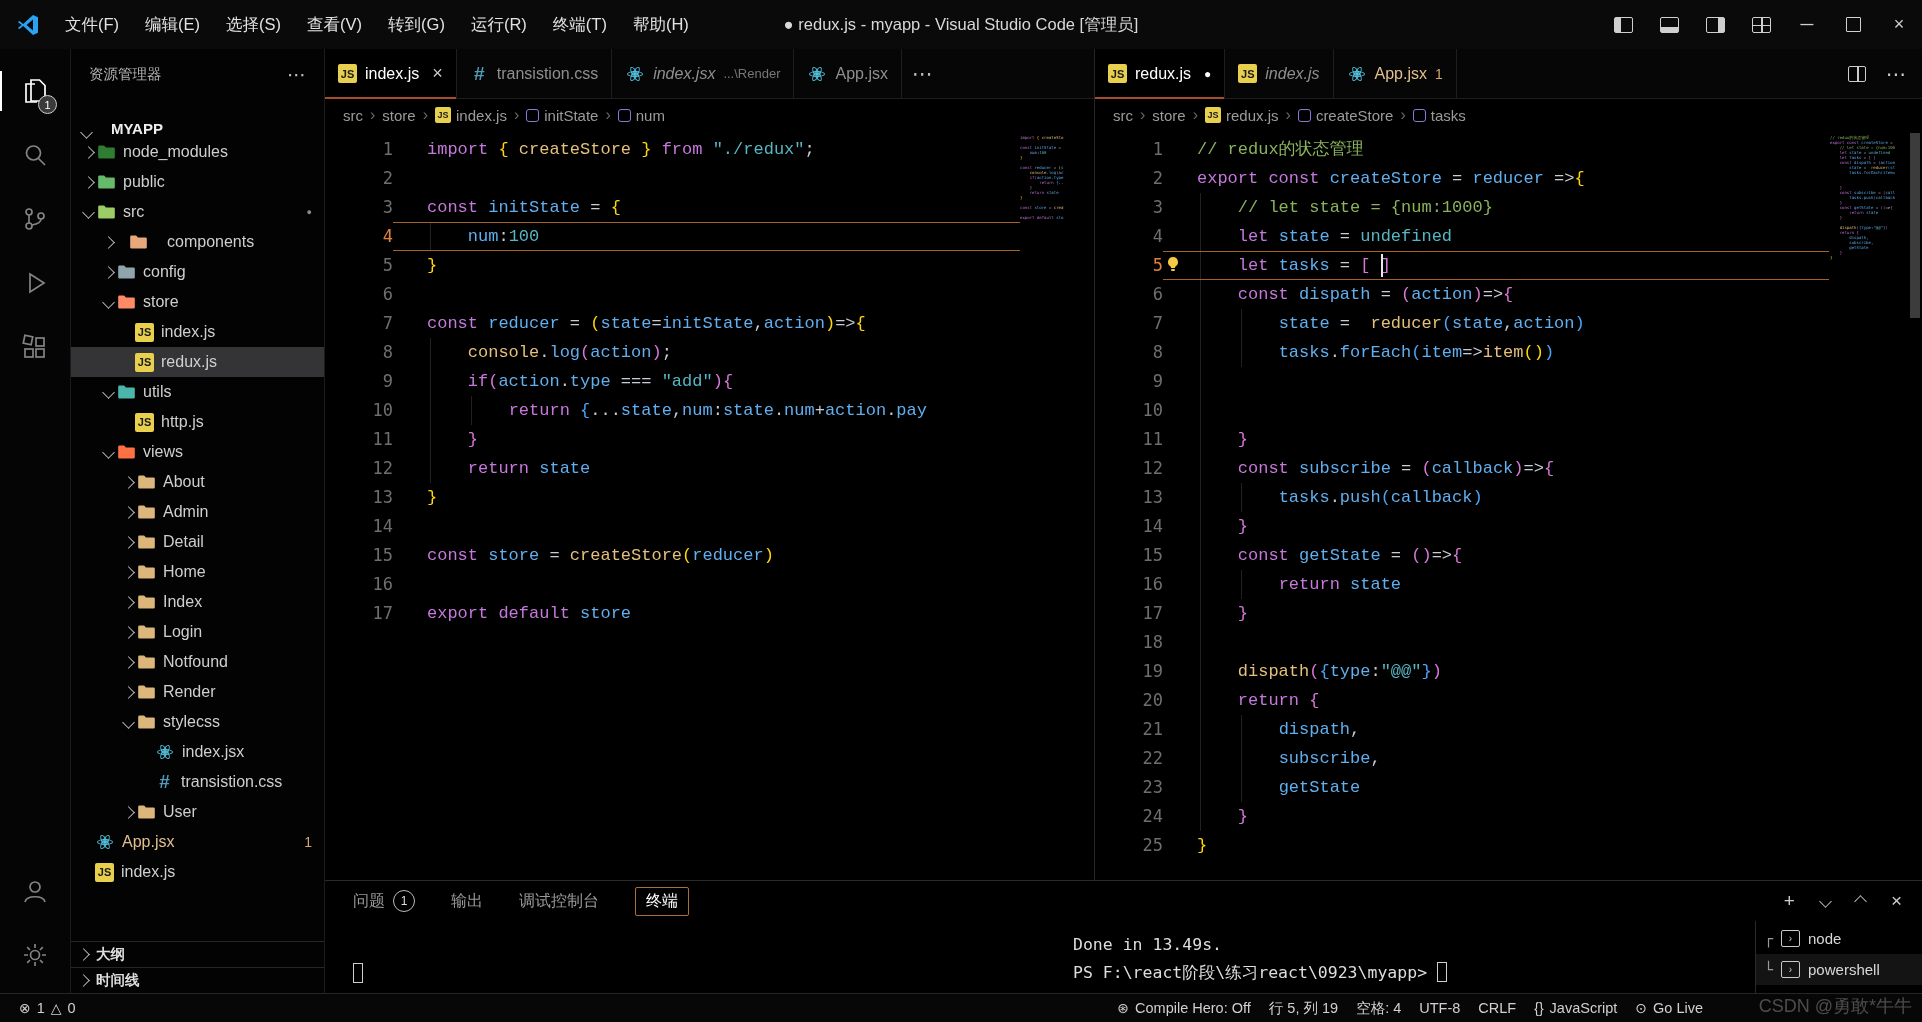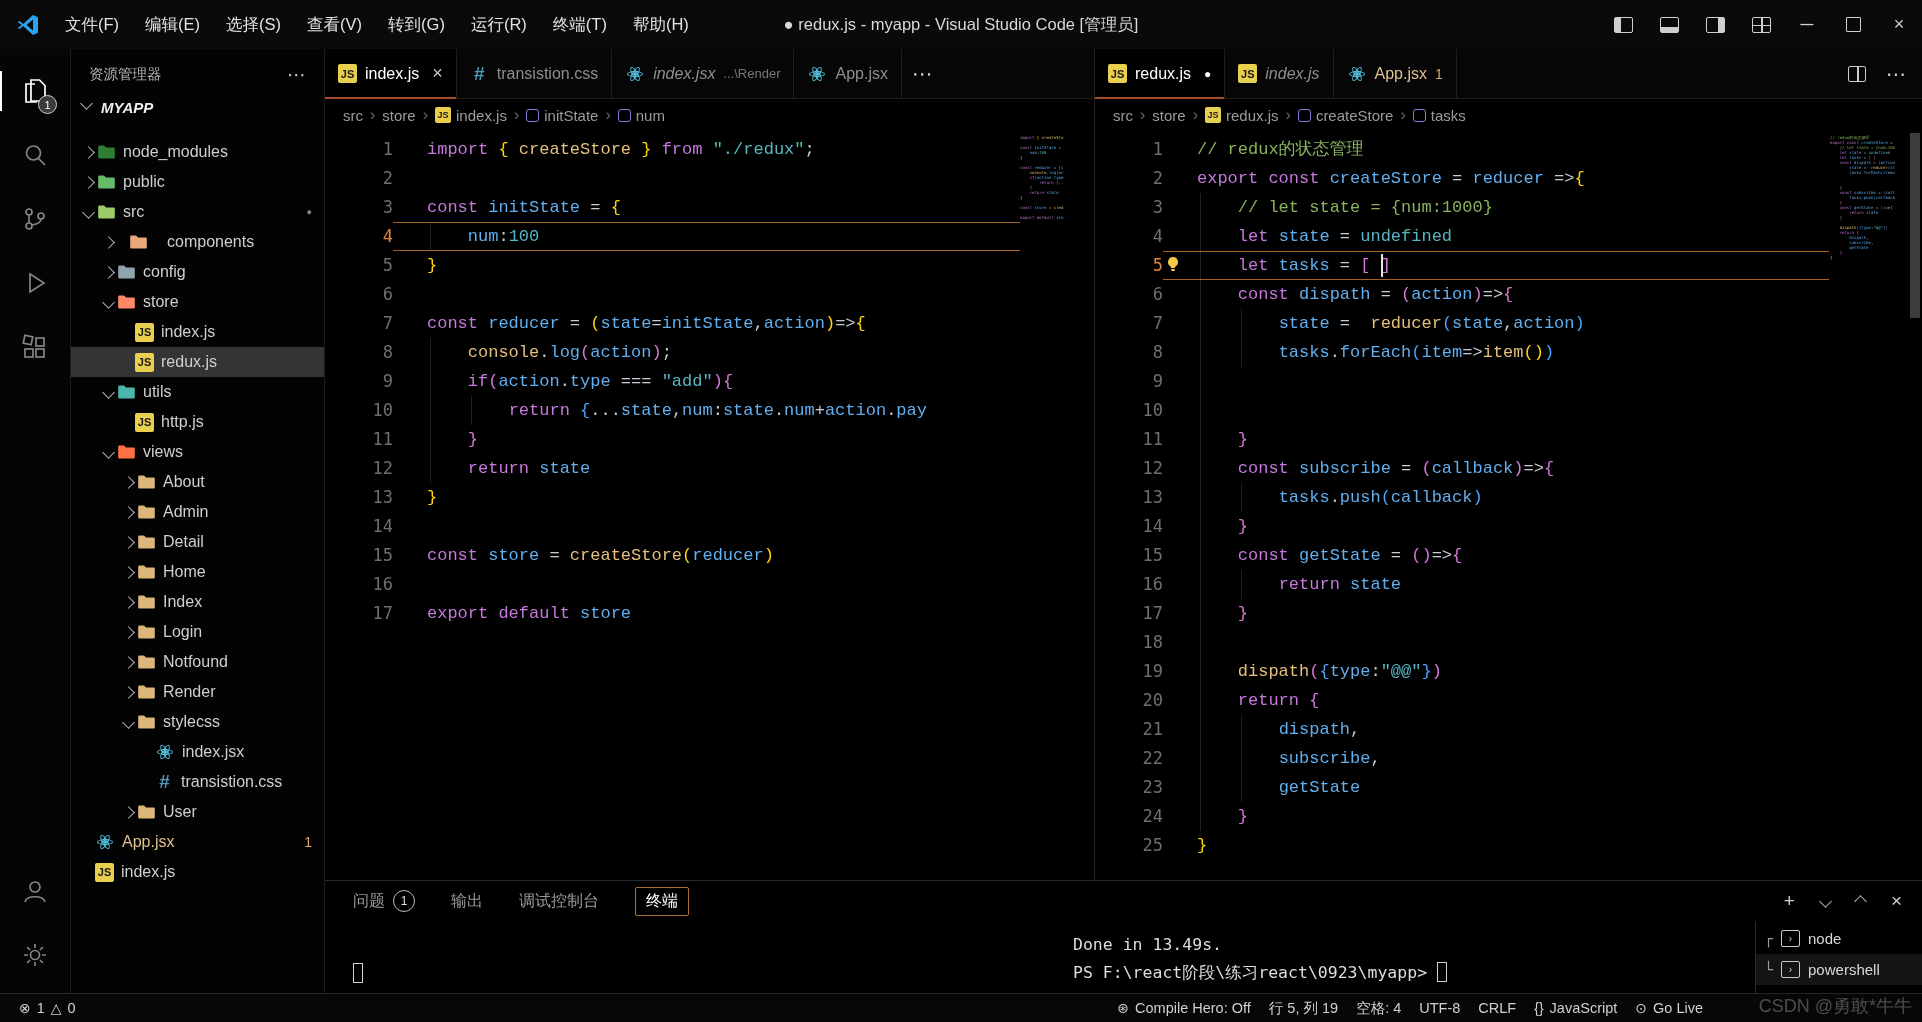--- a/index.html
+++ b/index.html
@@ -31,21 +31,21 @@
   .ab-item{width:70px;height:64px;display:flex;align-items:center;justify-content:center;color:#848484;position:relative;}
   .ab-item.active{color:#fff;}
   .ab-item.active::before{content:"";position:absolute;left:0;top:12px;bottom:12px;width:2px;background:#fff;}
   .ab-badge{position:absolute;right:13px;bottom:9px;min-width:17px;height:17px;border-radius:50%;background:#3a3a3a;
             border:1px solid #cfcfcf;color:#fff;font-size:11px;display:flex;align-items:center;justify-content:center;}
   .ab-bottom{margin-top:auto;display:flex;flex-direction:column;align-items:center;padding-bottom:6px;}
 
   #sidebar{position:absolute;left:71px;top:0;bottom:0;width:254px;background:#030303;border-right:1px solid #1c1c1c;box-sizing:border-box;}
   .sb-header{height:50px;display:flex;align-items:center;padding:0 18px;font-size:14.5px;color:#b3b3b3;}
   .sb-dots{margin-left:auto;font-size:19px;color:#c0c0c0;}
-  .sb-section{height:38px;display:flex;align-items:flex-start;font-weight:bold;font-size:15px;color:#eee;padding-left:6px;gap:6px;font-style:italic;}
+  .sb-section{height:38px;display:flex;align-items:flex-end;font-weight:bold;font-size:15px;color:#eee;padding-left:6px;gap:16px;}
   #tree{position:absolute;top:88px;left:0;right:0;}
   .tree-row{height:30px;display:flex;align-items:center;font-size:16px;color:#cfcfcf;padding-right:12px;box-sizing:border-box;}
   .tree-row.selected{background:#343436;}
   .tree-row .lbl{margin-left:7px;white-space:nowrap;}
   .badge-num{margin-left:auto;color:#d7a66b;font-size:14px;}
   .dotmark{margin-left:auto;color:#8a8a8a;font-size:9px;}
   .chev{width:8px;height:8px;border-right:1.6px solid #b8b8b8;border-bottom:1.6px solid #b8b8b8;display:inline-block;flex:none;}
   .chev.right{transform:rotate(-45deg);}
   .chev.down{transform:rotate(45deg);}
   .chev.up{transform:rotate(-135deg);}
@@ -472,20 +472,30 @@
               <b></b>
             </span>
             <span class="lbl" style="color: rgb(226, 192, 141);">App.jsx</span>
             <span class="badge-num">1</span>
           </div>
           <div class="tree-row" style="padding-left: 24px;">
             <span class="js-ico">JS</span>
             <span class="lbl">index.js</span>
           </div>
         </div>
+      <div id="sb-bottom">
+          <div class="sb-panel">
+            <span class="chev right"></span>
+            <span>大纲</span>
+          </div>
+          <div class="sb-panel">
+            <span class="chev right"></span>
+            <span>时间线</span>
+          </div>
+        </div>
     </div>
 
     <div id="editors">
       <div class="egroup" id="g0">
         <div class="tabbar">
           <div class="tabs" id="tabs0">
               <div class="tab active">
                 <span class="js-ico">JS</span>
                 <span class="lbl">index.js</span>
                 <span class="close">×</span>

